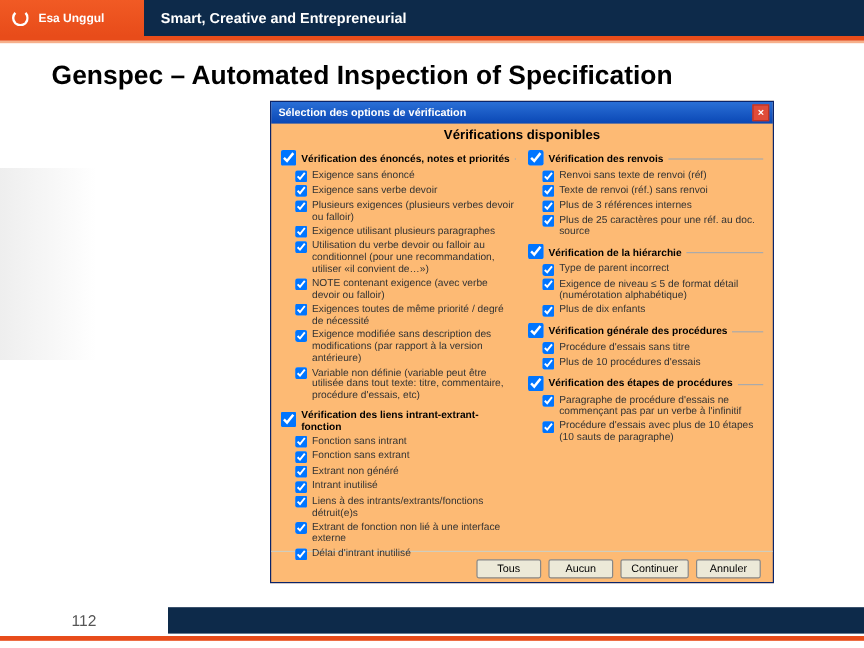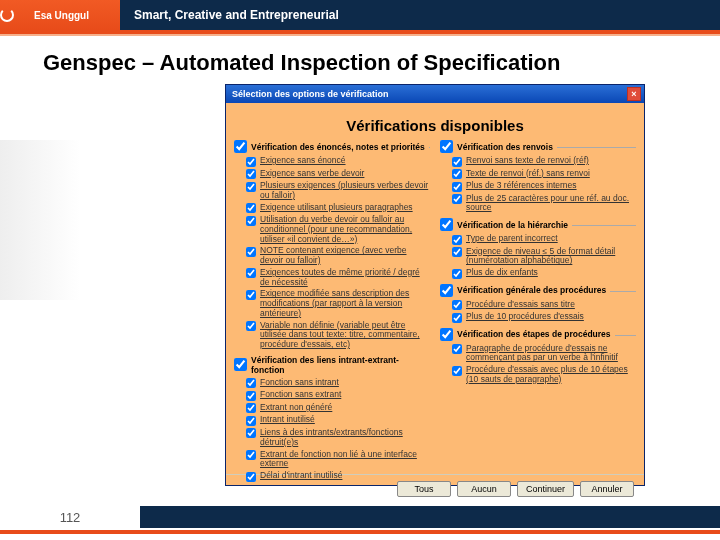--- a/index.html
+++ b/index.html
@@ -17,23 +17,24 @@
     background: linear-gradient(#f15a24, #e84c1a);
     display: flex;
     align-items: center;
     color: #fff;
   }
   .logo-box {
     width: 120px;
     height: 30px;
     display: flex;
     align-items: center;
+    padding-left: 10px;
     font-size: 10px;
     font-weight: bold;
-    gap: 20px;
+    gap: 8px;
   }
   .logo-swirl {
     width: 14px; height: 14px;
     border: 2px solid #fff;
     border-radius: 50%;
     border-top-color: transparent;
     display: inline-block;
   }
   .tagline {
     flex: 1;
@@ -89,24 +90,24 @@
   .close-btn {
     width: 14px; height: 14px;
     background: #e04c3a;
     border: 1px solid #c03020;
     color: #fff;
     display: flex; align-items: center; justify-content: center;
     font-size: 9px;
     line-height: 1;
   }
   .dialog-heading {
-    font-size: 15px;
+    font-size: 11px;
     font-weight: bold;
     text-align: center;
-    padding: 14px 0 2px;
+    padding: 4px 0 2px;
     color: #000;
   }
   .dialog-body {
     display: flex;
     padding: 0 8px;
     gap: 10px;
     height: 338px;
   }
   .col {
     flex: 1;
@@ -138,21 +139,21 @@
     padding: 1px 0 1px 12px;
     font-size: 8.5px;
     color: #333;
     line-height: 1.15;
   }
   .chk-row input[type=checkbox] {
     width: 10px; height: 10px;
     flex-shrink: 0;
     margin-top: 0.5px;
   }
-  .chk-row span { flex: 1; text-decoration: underline; }
+  .chk-row span { flex: 1; }
   .button-row {
     display: flex;
     justify-content: flex-end;
     gap: 6px;
     padding: 6px 10px;
     border-top: 1px solid #d0cdbc;
   }
   .btn {
     font-size: 9px;
     padding: 2px 8px;

